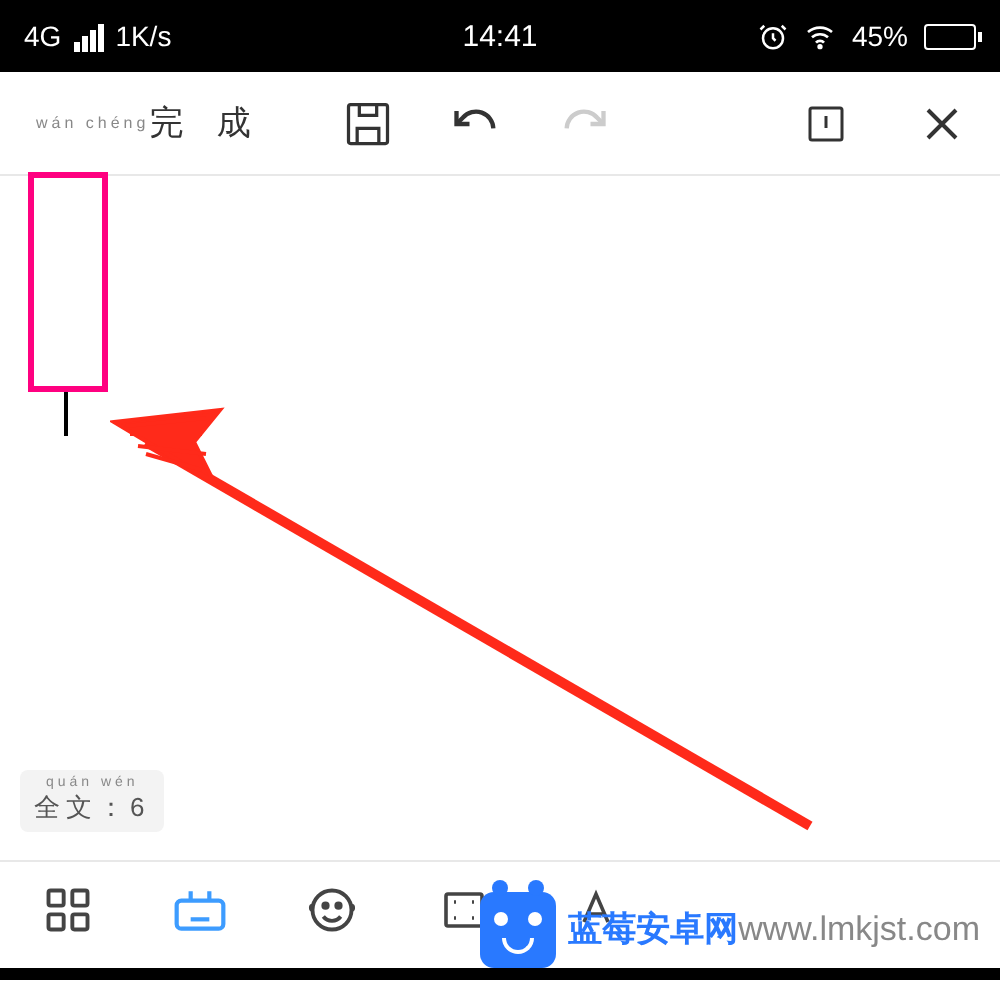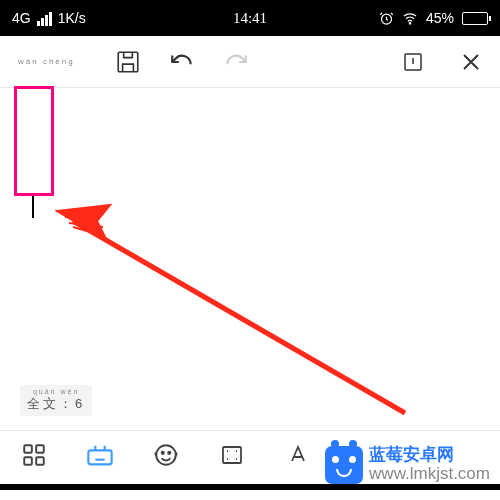--- a/index.html
+++ b/index.html
@@ -46,21 +46,20 @@
     }
     .signal-bars span:nth-child(1) { height: 5px; }
     .signal-bars span:nth-child(2) { height: 8px; }
     .signal-bars span:nth-child(3) { height: 11px; }
     .signal-bars span:nth-child(4) { height: 14px; }
     .status-center {
       position: absolute;
       left: 50%;
       transform: translateX(-50%);
       font-size: 15px;
-      font-family: Liberation Serif, serif;
     }
     .battery {
       display: inline-flex;
       align-items: center;
     }
     .battery-body {
       width: 26px;
       height: 13px;
       border: 1.5px solid #fff;
       border-radius: 2px;
@@ -160,21 +159,21 @@
       background: #000;
     }
     .arrow-annotation {
       position: absolute;
       top: 105px;
       left: 55px;
     }
     .bottom-float {
       position: absolute;
       bottom: 84px;
-      left: 20px;
+      left: 10px;
       background: #f3f3f3;
       border-radius: 4px;
       padding: 3px 7px;
       display: flex;
       flex-direction: column;
       align-items: center;
     }
     .bottom-float .pinyin {
       font-size: 7px;
     }
@@ -260,21 +259,21 @@
       bottom: 7px;
       left: 11px;
       width: 16px;
       height: 8px;
       border: 2px solid #fff;
       border-top: none;
       border-radius: 0 0 10px 10px;
     }
     .wm-text {
       display: flex;
-      flex-direction: column;
+      flex-direction: row;
       line-height: 1.1;
     }
     .wm-title {
       font-size: 17px;
       font-weight: bold;
       color: #2979ff;
     }
     .wm-url {
       font-size: 17px;
       color: #888;
@@ -315,20 +314,21 @@
     <span>45%</span>
     <span class="battery">
       <span class="battery-body"><span class="battery-fill"></span></span>
     </span>
   </div>
 </div>
 
 <div class="toolbar">
   <div class="done-btn">
     <span class="pinyin">wán chéng</span>
+    <span class="hanzi">完 成</span>
   </div>
   <div class="toolbar-icons">
     <div class="tb-icon">
       <svg viewBox="0 0 24 24" width="26" height="26" fill="none" stroke="currentColor" stroke-width="1.5">
         <rect x="3" y="3" width="18" height="18" rx="1"></rect>
           <path d="M8 3v5h8V3M7 21v-7h10v7"></path>
       </svg>
     </div>
     <div class="tb-icon">
       <svg viewBox="0 0 24 24" width="28" height="28" fill="none" stroke="currentColor" stroke-width="2">

